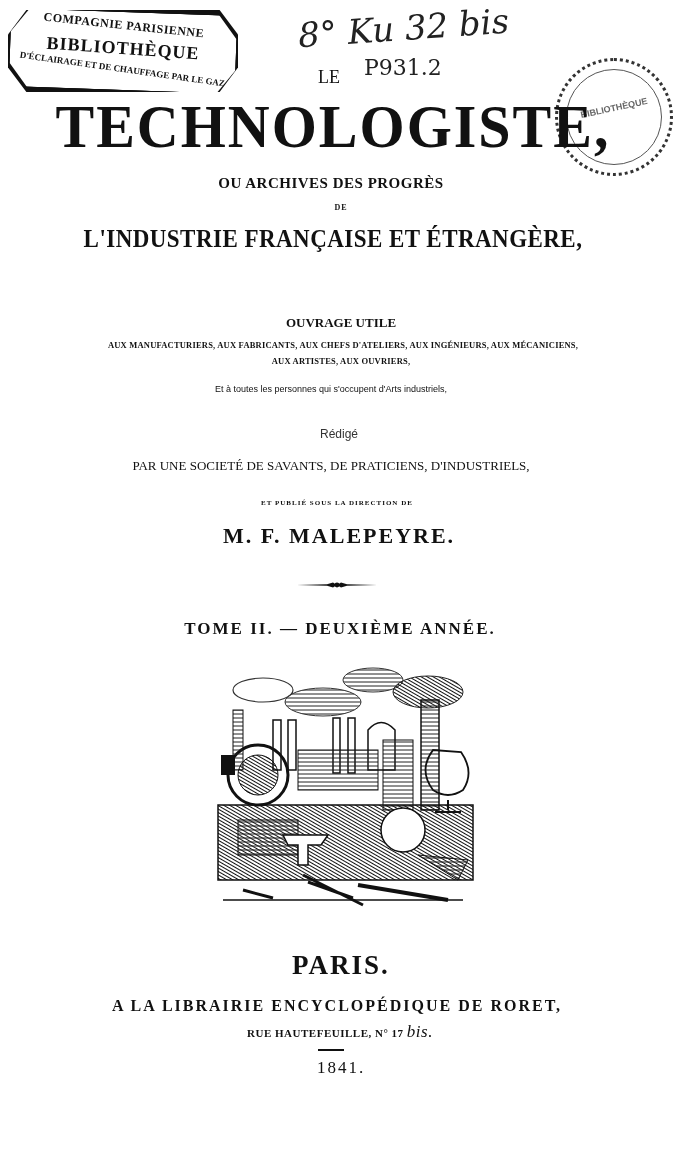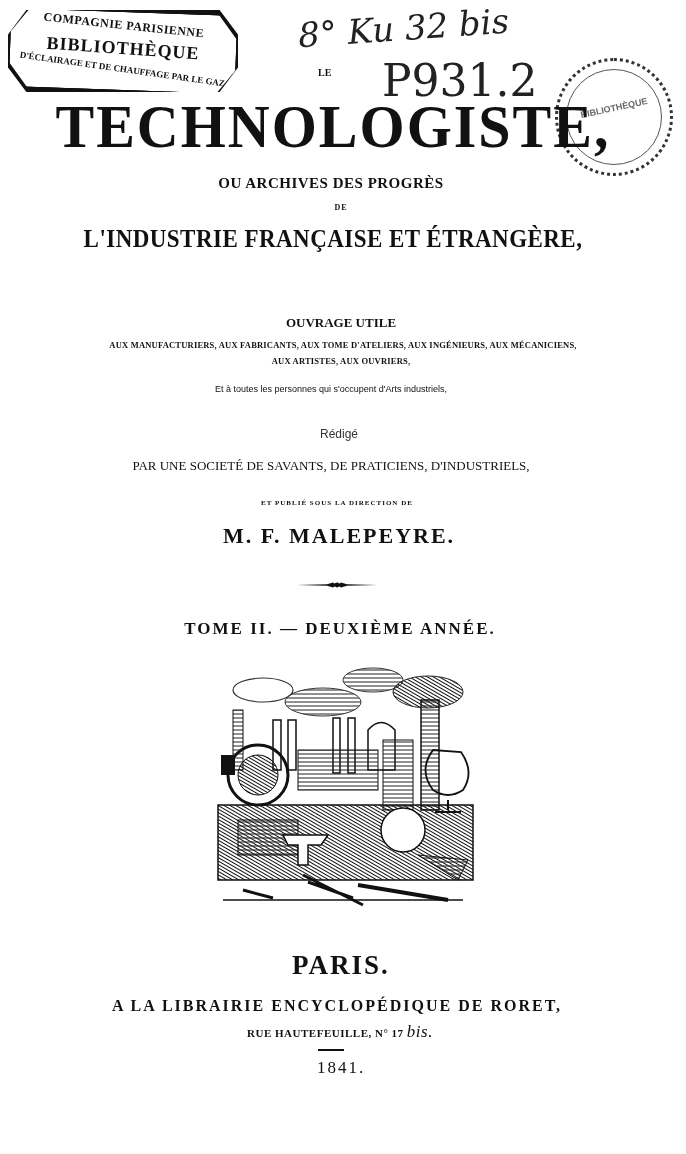--- a/index.html
+++ b/index.html
@@ -53,36 +53,36 @@
 
 <div class="abs stamp-left">
   <div class="stamp-left-inner">
     <div class="stamp-l1">COMPAGNIE PARISIENNE</div>
     <div class="stamp-l2">BIBLIOTHÈQUE</div>
     <div class="stamp-l3">D'ÉCLAIRAGE ET DE CHAUFFAGE PAR LE GAZ</div>
   </div>
 </div>
 
 <div class="abs handwriting" style="left:298px; top:8px; font-size:34px; transform:rotate(-4deg);">8° Ku 32 bis</div>
-<div class="abs handwriting" style="left:382px; top:55px; font-size:44px; font-style:normal;">P931.2</div>
+<div class="abs handwriting" style="left:364px; top:55px; font-size:22px; font-style:normal;">P931.2</div>
 
 <div class="abs round-stamp">
   <div class="round-stamp-inner"></div>
   <div class="round-stamp-text">BIBLIOTHÈQUE</div>
 </div>
 
-<div class="abs" style="left:318px; top:67px; font-size:10px; font-weight:bold;">LE</div>
+<div class="abs" style="left:318px; top:67px; font-size:18px; font-weight:normal;">LE</div>
 <div class="abs center title-main" style="top:93px; left:-10px;">TECHNOLOGISTE,</div>
 
 <div class="abs center sub1" style="top:175px; left:-12px;">OU ARCHIVES DES PROGRÈS</div>
 <div class="abs center de" style="top:203px; left:-2px;">DE</div>
 <div class="abs center sub2" style="top:225px; left:-10px;">L'INDUSTRIE FRANÇAISE ET ÉTRANGÈRE,</div>
 
 <div class="abs center utile" style="top:315px; left:-2px;">OUVRAGE UTILE</div>
-<div class="abs center small-caps-line" style="top:340px;">AUX MANUFACTURIERS, AUX FABRICANTS, AUX TOME D'ATELIERS, AUX INGÉNIEURS, AUX MÉCANICIENS,</div>
+<div class="abs center small-caps-line" style="top:340px;">AUX MANUFACTURIERS, AUX FABRICANTS, AUX CHEFS D'ATELIERS, AUX INGÉNIEURS, AUX MÉCANICIENS,</div>
 <div class="abs center small-caps-line" style="top:356px; left:-2px;">AUX ARTISTES, AUX OUVRIERS,</div>
 <div class="abs center toutes" style="top:384px; left:-12px;">Et à toutes les personnes qui s'occupent d'Arts industriels,</div>
 
 <div class="abs center redige" style="top:427px; left:-4px;">Rédigé</div>
 <div class="abs center par" style="top:458px; left:-12px;">PAR UNE SOCIETÉ DE SAVANTS, DE PRATICIENS, D'INDUSTRIELS,</div>
 <div class="abs center publie" style="top:499px; left:-6px;">ET PUBLIÉ SOUS LA DIRECTION DE</div>
 <div class="abs center author" style="top:523px; left:-4px;">M. F. MALEPEYRE.</div>
 
 <div class="abs" style="left:297px; top:575px; width:80px; height:8px;">
   <svg width="80" height="8" viewBox="0 0 80 8">

